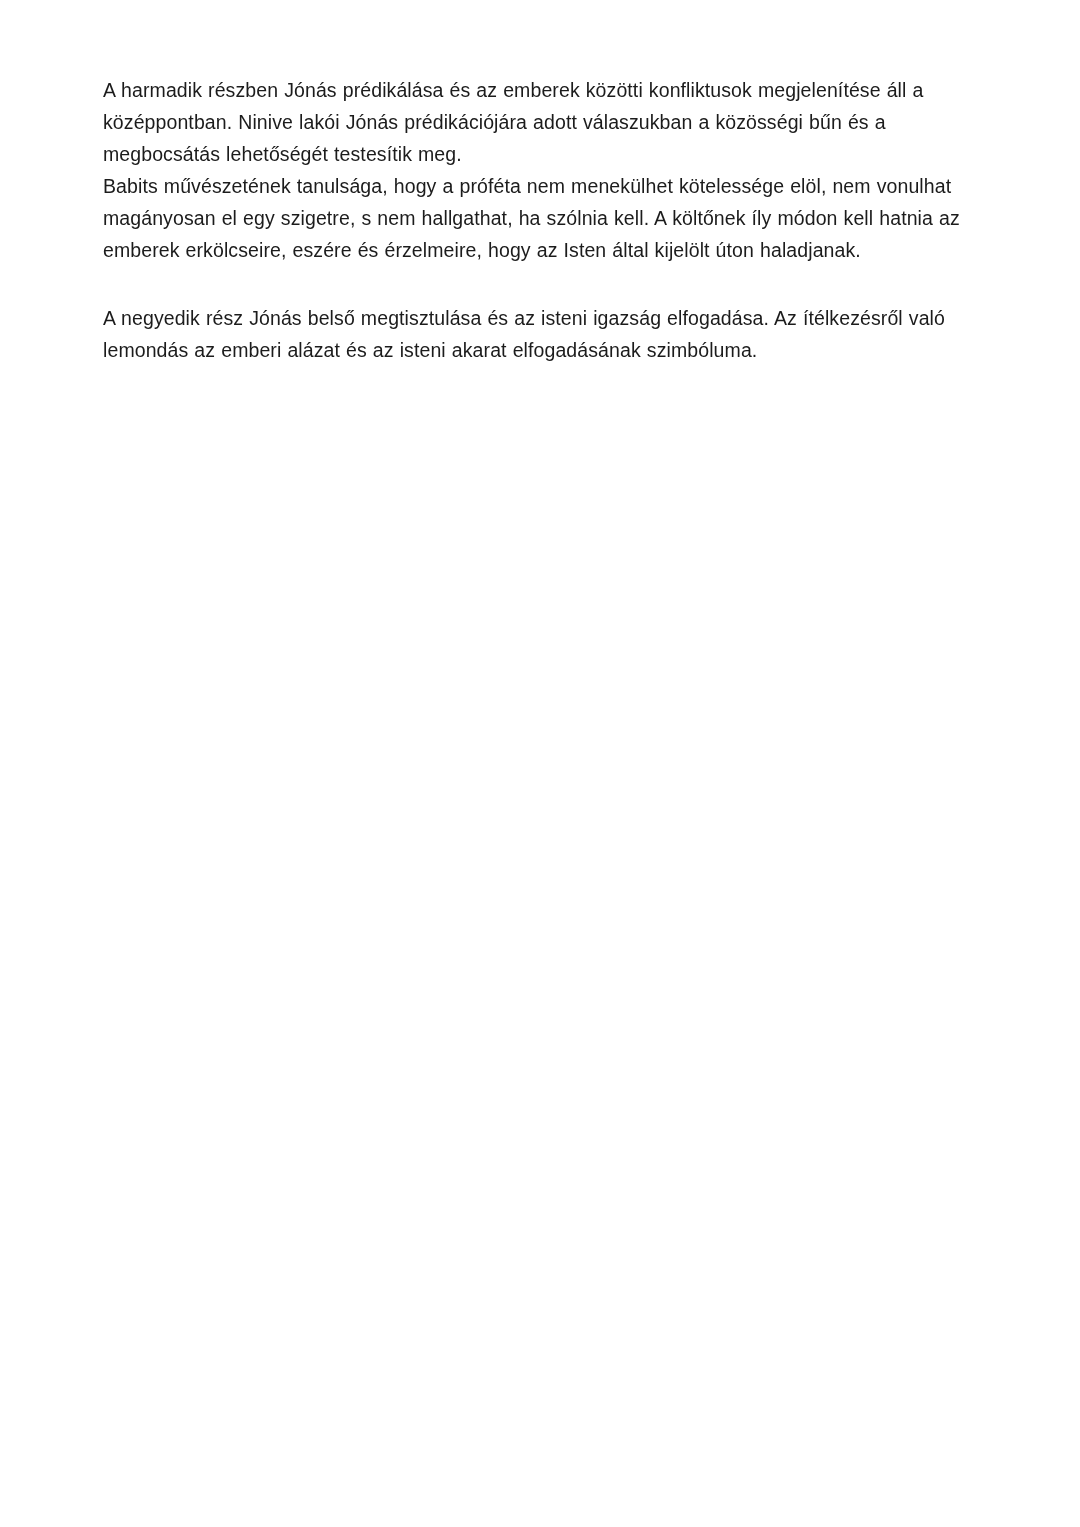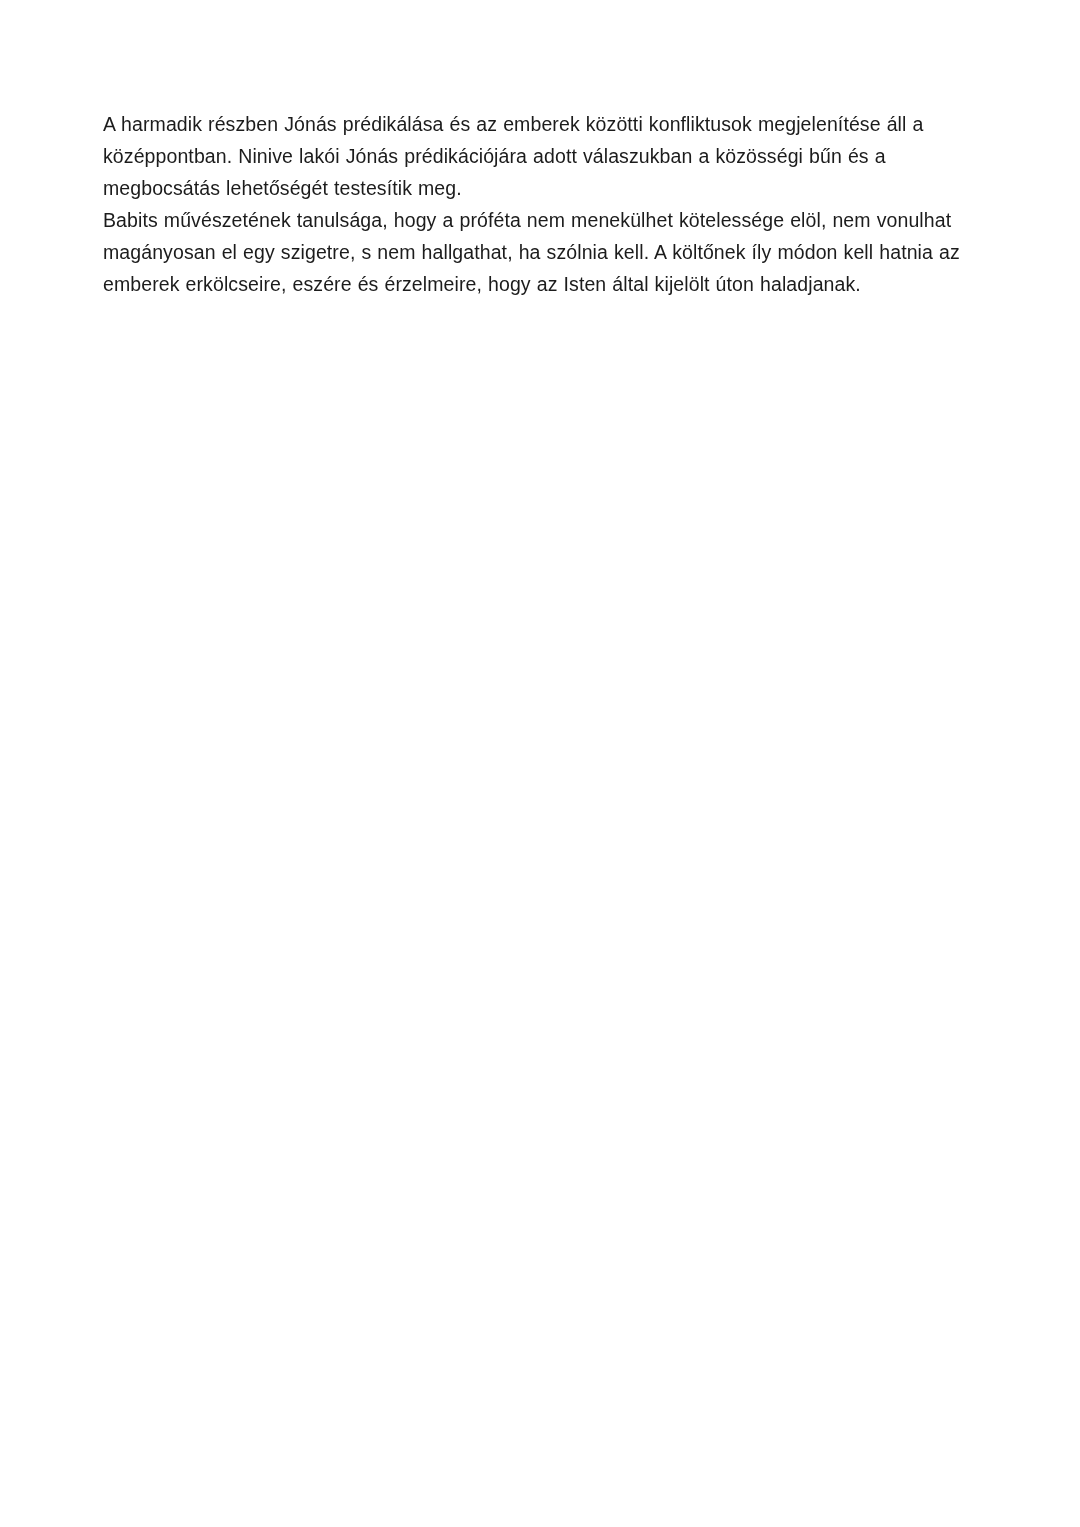--- a/index.html
+++ b/index.html
@@ -7,21 +7,21 @@
       padding: 0;
       background: #ffffff;
     }
     .page {
       position: relative;
       width: 1080px;
       height: 1527px;
       margin: 0 auto;
       background: #ffffff;
       box-sizing: border-box;
-      padding: 108px 110px 0 103px;
+      padding: 74px 110px 0 103px;
       overflow: hidden;
       font-family: "Liberation Sans", "DejaVu Sans", sans-serif;
       color: #1c1c1c;
     }
     .doc-text p {
       margin: 0;
       font-size: 19.5px;
       line-height: 32px;
       max-width: 872px;
       letter-spacing: 0.1px;
@@ -31,14 +31,15 @@
       margin-bottom: 36px;
     }
   </style>
 </head>
 <body>
 
 <div class="page">
   <div class="doc-text">
     <p>A harmadik részben Jónás prédikálása és az emberek közötti konfliktusok megjelenítése áll a középpontban. Ninive lakói Jónás prédikációjára adott válaszukban a közösségi bűn és a megbocsátás lehetőségét testesítik meg.</p>
     <p class="gap-after">Babits művészetének tanulsága, hogy a próféta nem menekülhet kötelessége elöl, nem vonulhat magányosan el egy szigetre, s nem hallgathat, ha szólnia kell. A költőnek íly módon kell hatnia az emberek erkölcseire, eszére és érzelmeire, hogy az Isten által kijelölt úton haladjanak.</p>
+    <p>A negyedik rész Jónás belső megtisztulása és az isteni igazság elfogadása. Az ítélkezésről való lemondás az emberi alázat és az isteni akarat elfogadásának szimbóluma.</p>
   </div>
 </div>
 
 </body></html>

